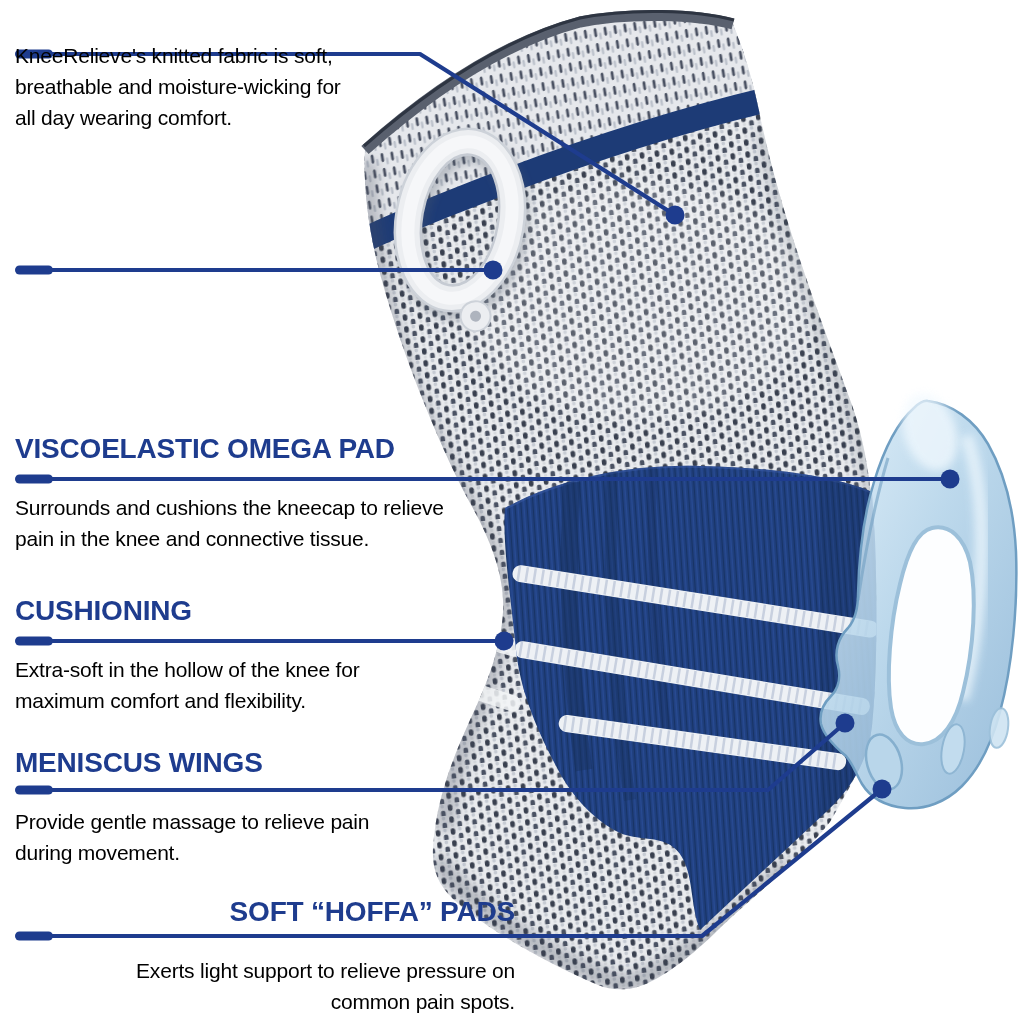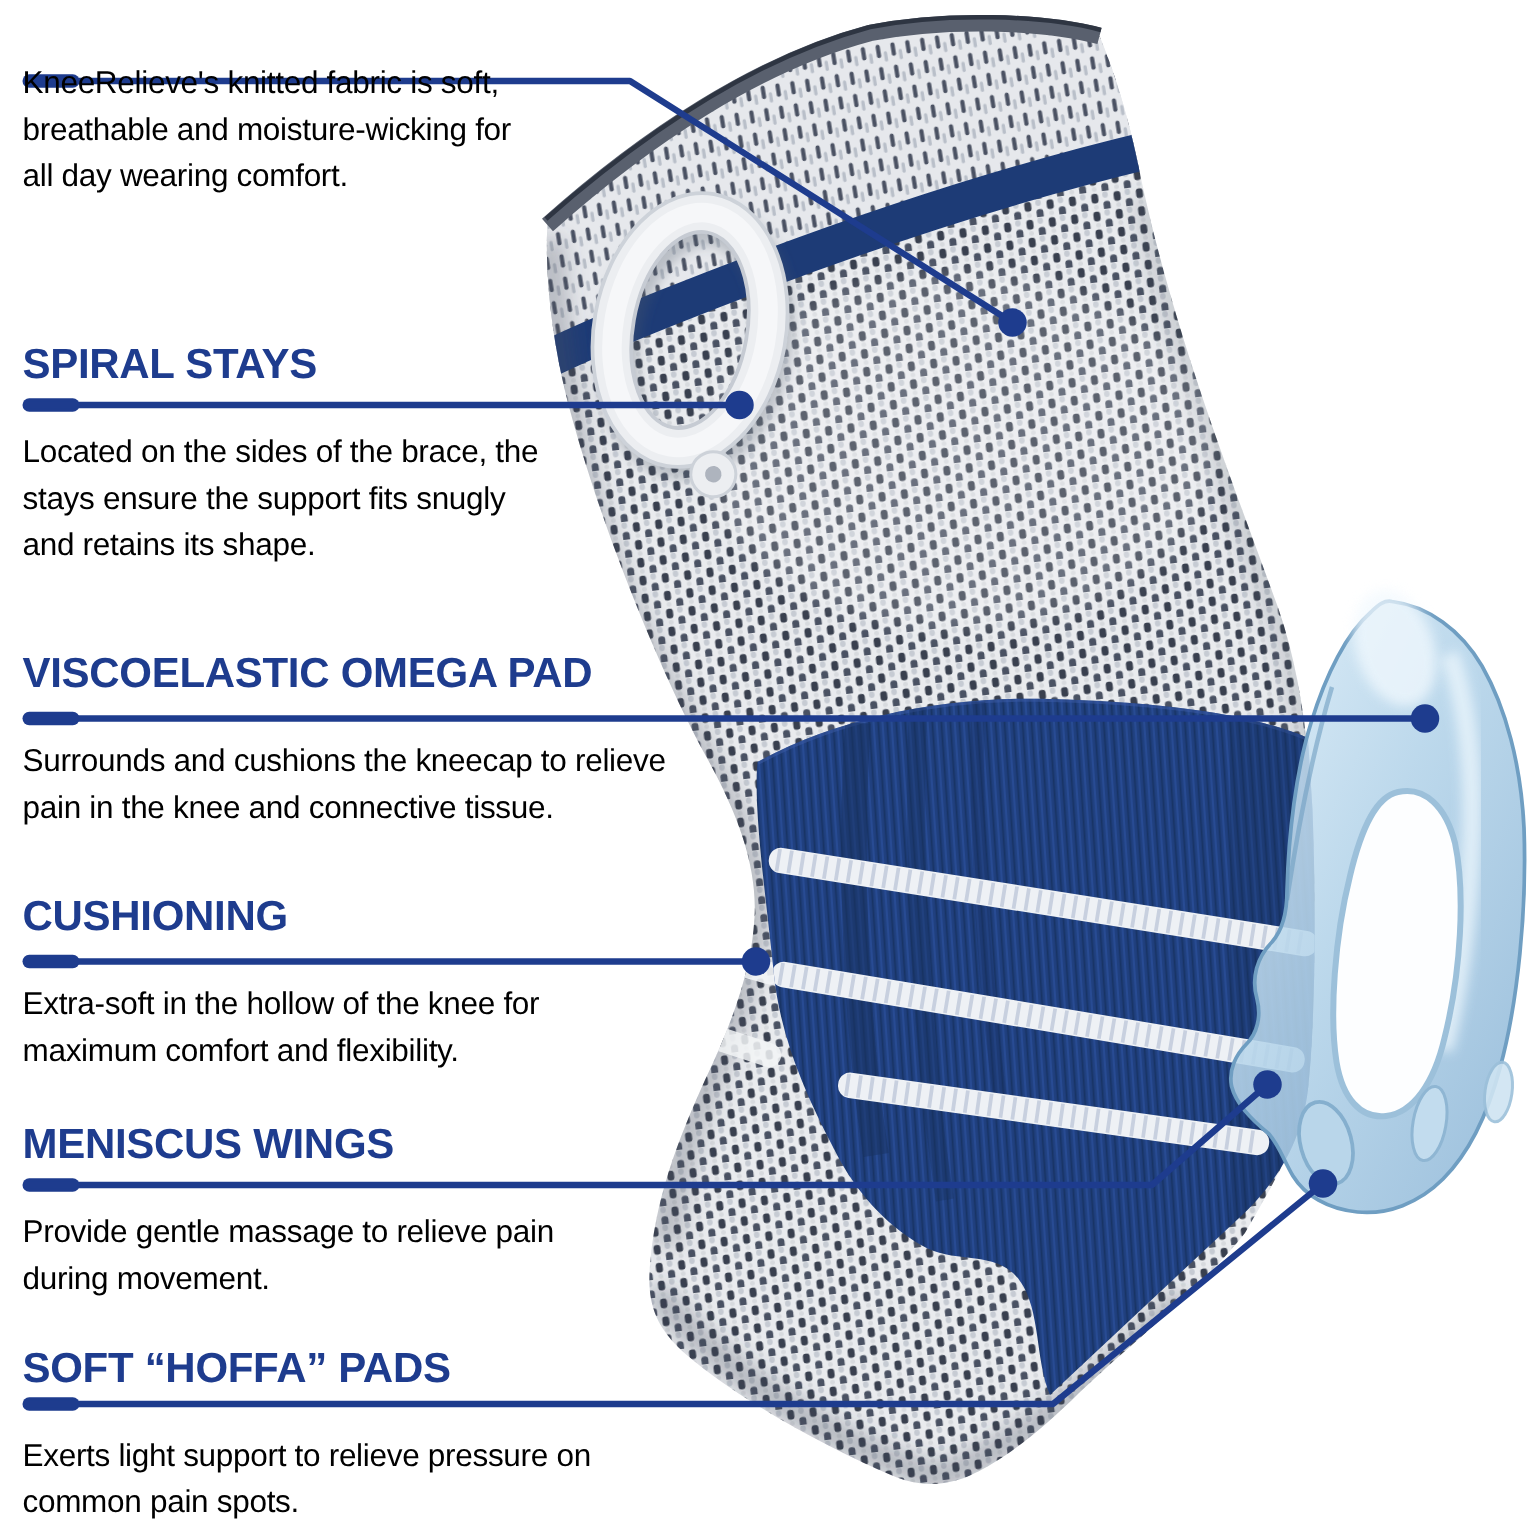--- a/index.html
+++ b/index.html
@@ -7,21 +7,21 @@
        font-family:"Liberation Sans", sans-serif;}
   .stage{position:absolute;inset:0;width:1024px;height:1024px;}
   svg.art{position:absolute;left:0;top:0;}
   .callout{position:absolute;left:15px;width:500px;}
   .callout h2{margin:0;font-size:28px;line-height:34px;font-weight:bold;
               color:#1e3c8e;letter-spacing:-0.2px;}
   .callout p{margin:26px 0 0 0;font-size:21px;line-height:31px;color:#000000;
              white-space:pre-line;letter-spacing:-0.2px;}
   
   #co0{top:14px;}  #co1{top:226px;} #co2{top:432px;}
-  #co3{top:594px;} #co4{top:746px;} #co5{top:895px;}
+  #co3{top:594px;} #co4{top:746px;} #co5{top:895px;text-align:right;}
 </style>
 </head>
 <body>
 
 <div class="stage">
 
 <svg class="art" width="1024" height="1024" viewBox="0 0 1024 1024">
   <defs>
 
     <pattern id="pKnit" width="15" height="12" patternUnits="userSpaceOnUse" patternTransform="rotate(-7)">
@@ -199,24 +199,20 @@
     </g>
   </g>
 </svg>
 
 <div class="callout" id="co0">
   <p>KneeRelieve's knitted fabric is soft,
 breathable and moisture-wicking for
 all day wearing comfort.</p>
 </div>
 <div class="callout" id="co1">
-  <h2>SPIRAL STAYS</h2>
-  <p>Located on the sides of the brace, the
-stays ensure the support fits snugly
-and retains its shape.</p>
 </div>
 <div class="callout" id="co2">
   <h2>VISCOELASTIC OMEGA PAD</h2>
   <p>Surrounds and cushions the kneecap to relieve
 pain in the knee and connective tissue.</p>
 </div>
 <div class="callout" id="co4">
   <h2>MENISCUS WINGS</h2>
   <p>Provide gentle massage to relieve pain
 during movement.</p>

